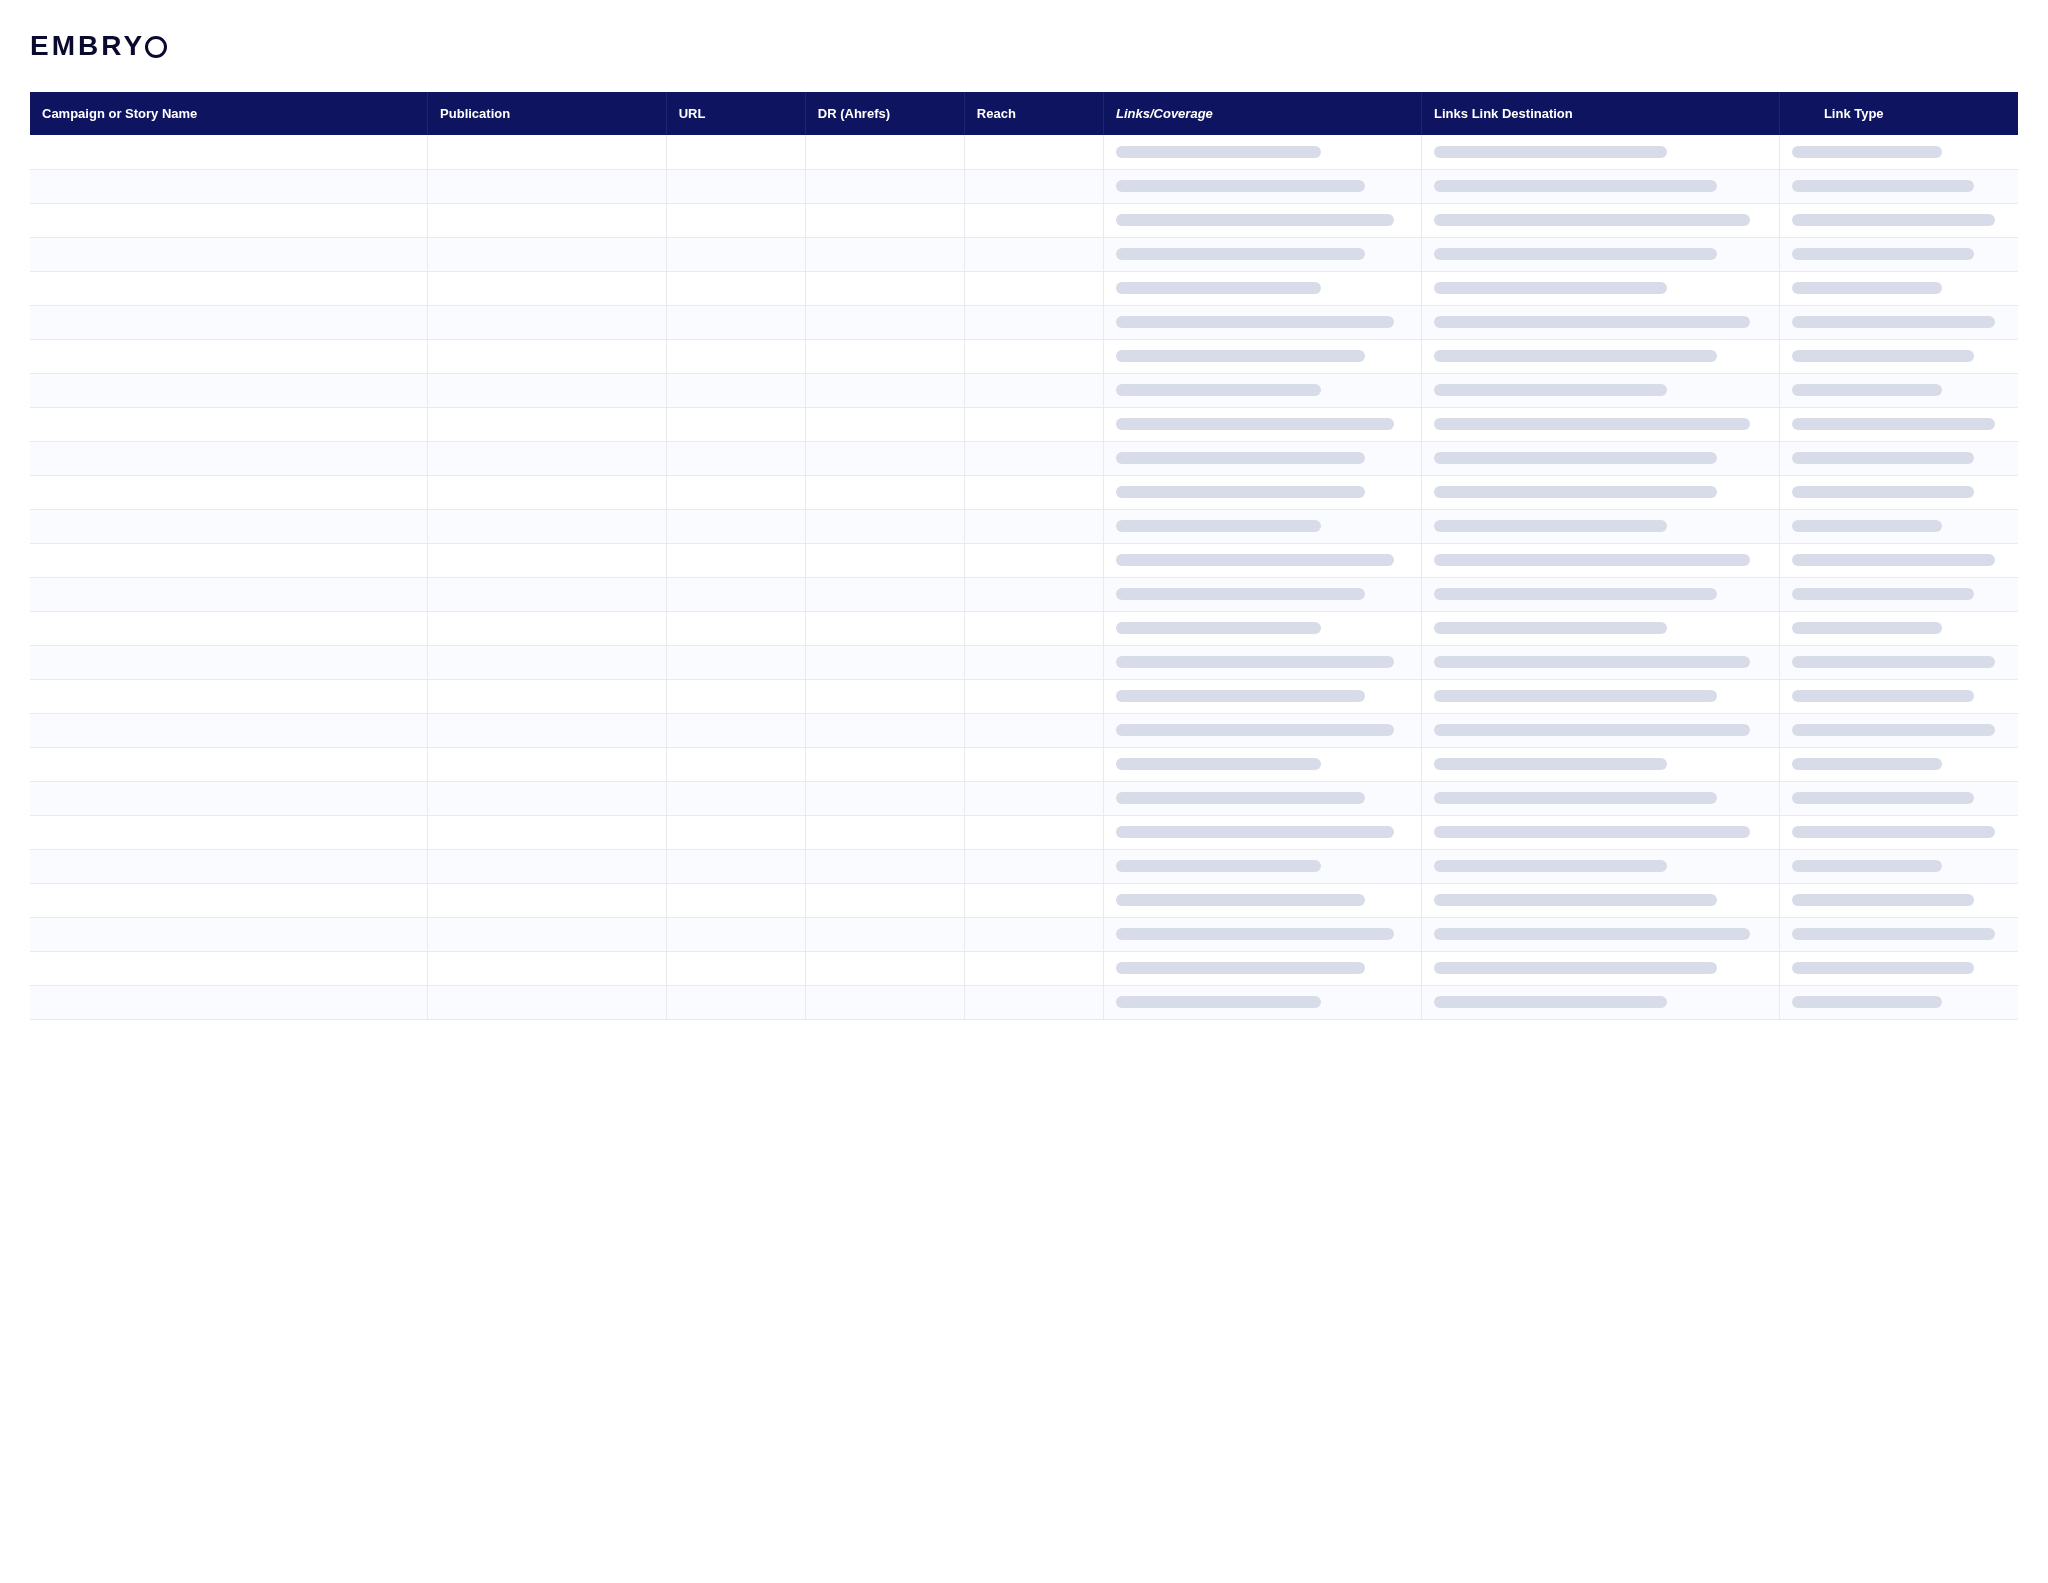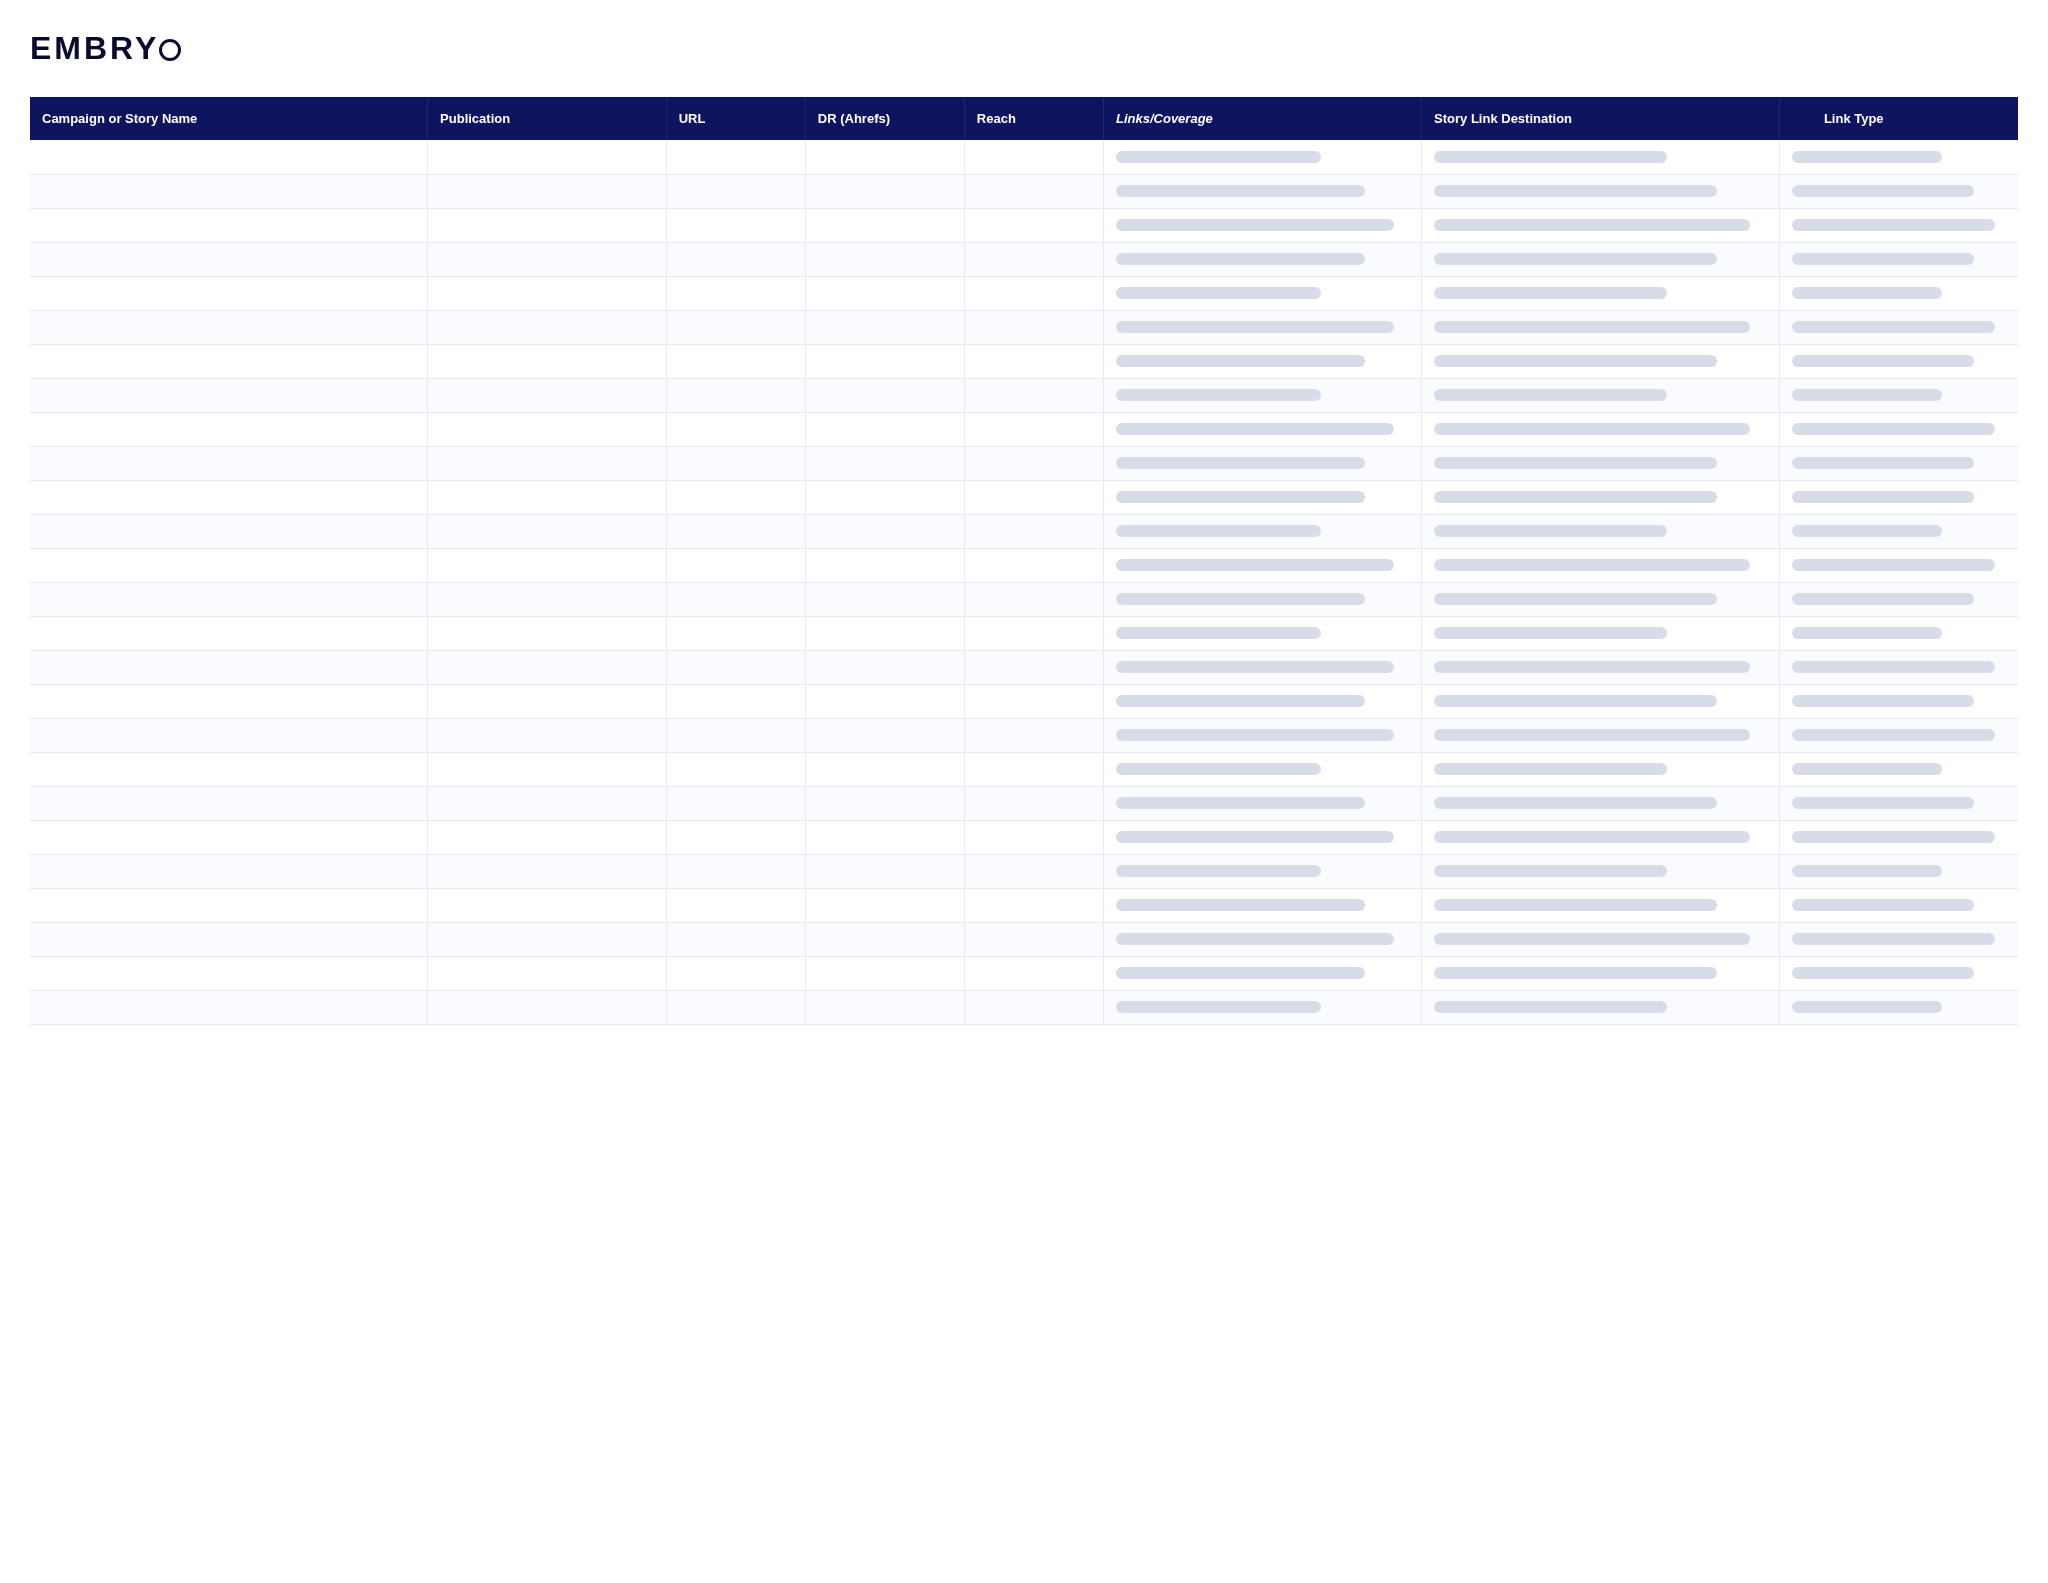--- a/index.html
+++ b/index.html
@@ -13,21 +13,21 @@
       font-family: 'Arial', sans-serif;
       padding: 20px 30px;
     }
 
     .logo-area {
       margin-bottom: 30px;
       padding-top: 10px;
     }
 
     .logo-text {
-      font-size: 32px;
+      font-size: 28px;
       font-weight: 700;
       color: #0a0a2e;
       letter-spacing: 3px;
       font-family: 'Arial', sans-serif;
     }
 
     .logo-text .logo-o {
       display: inline-block;
       width: 22px;
       height: 22px;
@@ -124,21 +124,21 @@
 
 <table>
   <thead>
     <tr>
     <th class="col-campaign">Campaign or Story Name</th>
         <th class="col-publication">Publication</th>
         <th class="col-url">URL</th>
         <th class="col-dr">DR (Ahrefs)</th>
         <th class="col-reach">Reach</th>
         <th class="col-links">Links/Coverage</th>
-        <th class="col-main-link">Story Link Destination</th>
+        <th class="col-main-link">Links Link Destination</th>
         <th class="col-link-type">Link Type</th>
       </tr>
   </thead>
   <tbody id="table-body">
   <tr>
         <td></td>
         <td></td>
         <td></td>
         <td></td>
         <td></td>

